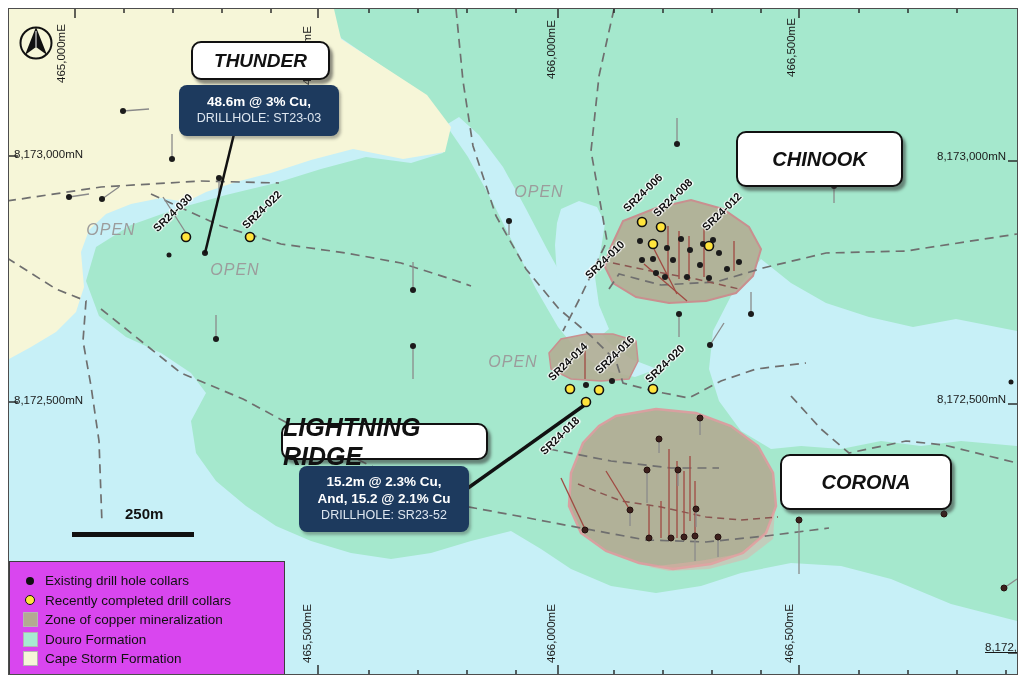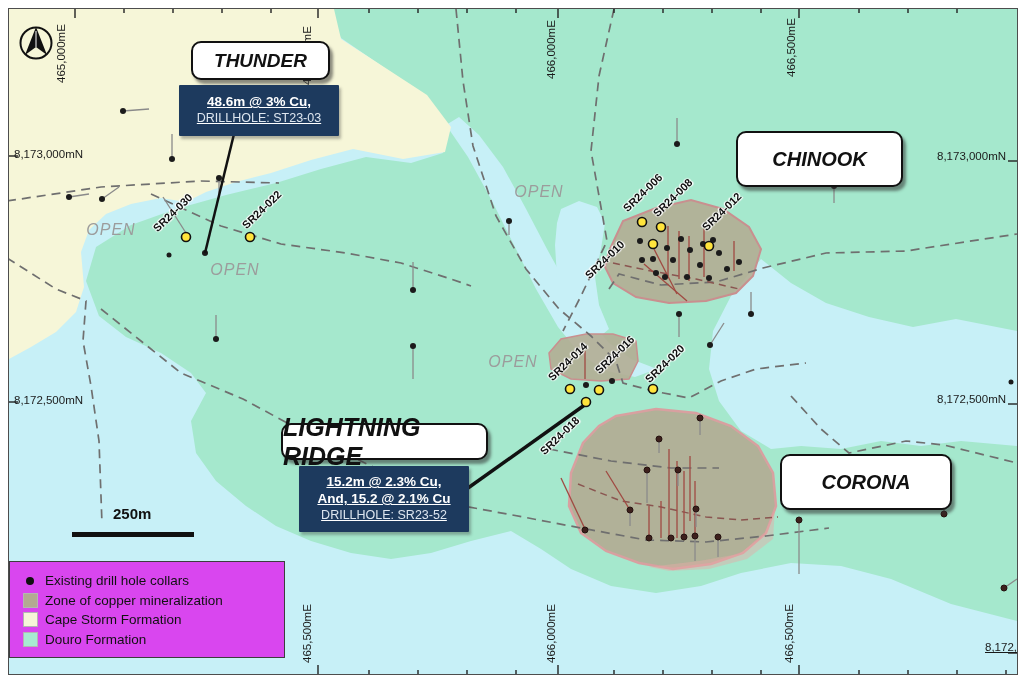--- a/index.html
+++ b/index.html
@@ -16,23 +16,23 @@
               font-style:italic;color:#9c9c9c;letter-spacing:1px;z-index:2;}
 
   .drill-label{position:absolute;font-size:11px;font-weight:700;color:#111;white-space:nowrap;
                transform:rotate(-44deg);transform-origin:left bottom;z-index:3;
                text-shadow:0 0 2px #fff,0 0 2px #fff,1px 1px 1px #fff,-1px -1px 1px #fff;}
 
   .zone-box{position:absolute;background:#ffffff;border:2px solid #111;border-radius:10px;
             display:flex;align-items:center;justify-content:center;font-weight:700;font-style:italic;
             color:#111;box-shadow:3px 4px 3px rgba(50,50,50,.55);z-index:4;}
 
-  .callout{position:absolute;background:#1d3a5e;border-radius:1px;color:#fff;text-align:center;
+  .callout{position:absolute;background:#1d3a5e;border-radius:8px;color:#fff;text-align:center;
            display:flex;flex-direction:column;align-items:center;justify-content:center;
-           line-height:1.25;z-index:4;box-shadow:2px 3px 3px rgba(50,50,50,.35);text-decoration:underline;}
+           line-height:1.25;z-index:4;box-shadow:2px 3px 3px rgba(50,50,50,.35);}
   .callout .b{font-weight:700;font-size:13.5px;}
   .callout .n{font-weight:400;font-size:12.5px;color:#dde6f0;}
 
   .scalebar-label{position:absolute;font-size:15px;font-weight:700;color:#111;z-index:3;}
   .scalebar{position:absolute;background:#111;z-index:3;}
 
   .legend{position:absolute;left:0px;top:552px;width:252px;background:#d946ef;
           border:1.6px solid #3d3d3d;padding:9px 10px 8px 12px;z-index:5;}
   .legend .row{display:flex;align-items:center;height:19.5px;}
   .legend .mk{width:16px;display:flex;align-items:center;justify-content:center;margin-right:7px;}
@@ -296,44 +296,50 @@
     <div class="callout" style="left:170px;top:76px;width:160px;height:51px;">
       <div class="b">48.6m @ 3% Cu,</div>
       <div class="n">DRILLHOLE: ST23-03</div>
     </div>
     <div class="callout" style="left:290px;top:457px;width:170px;height:66px;">
       <div class="b">15.2m @ 2.3% Cu,</div>
       <div class="b">And, 15.2 @ 2.1% Cu</div>
       <div class="n">DRILLHOLE: SR23-52</div>
     </div>
 
-    <div class="scalebar-label" style="left:104px;top:496px;">250m</div>
+    <div class="scalebar-label" style="left:116px;top:496px;">250m</div>
     <div class="scalebar" style="left:63px;top:523px;width:122px;height:5px;"></div>
 
     <div class="legend">
       <div class="row">
         <span class="mk">
             <span class="dot-black"></span>
           </span>
         <span class="lab">Existing drill hole collars</span>
       </div>
       <div class="row">
         <span class="mk">
+            <span class="dot-yellow"></span>
+          </span>
+        <span class="lab">Recently completed drill collars</span>
+      </div>
+      <div class="row">
+        <span class="mk">
             <span class="sq" style="background:#b3ab92;"></span>
           </span>
         <span class="lab">Zone of copper mineralization</span>
       </div>
       <div class="row">
         <span class="mk">
+            <span class="sq" style="background:#a8ead2;"></span>
+          </span>
+        <span class="lab">Douro Formation</span>
+      </div>
+      <div class="row">
+        <span class="mk">
             <span class="sq" style="background:#f6f6d8;"></span>
           </span>
         <span class="lab">Cape Storm Formation</span>
-      </div>
-      <div class="row">
-        <span class="mk">
-            <span class="sq" style="background:#a8ead2;"></span>
-          </span>
-        <span class="lab">Douro Formation</span>
       </div>
     </div>
 
   </div>
 </div>
 
 </body></html>

